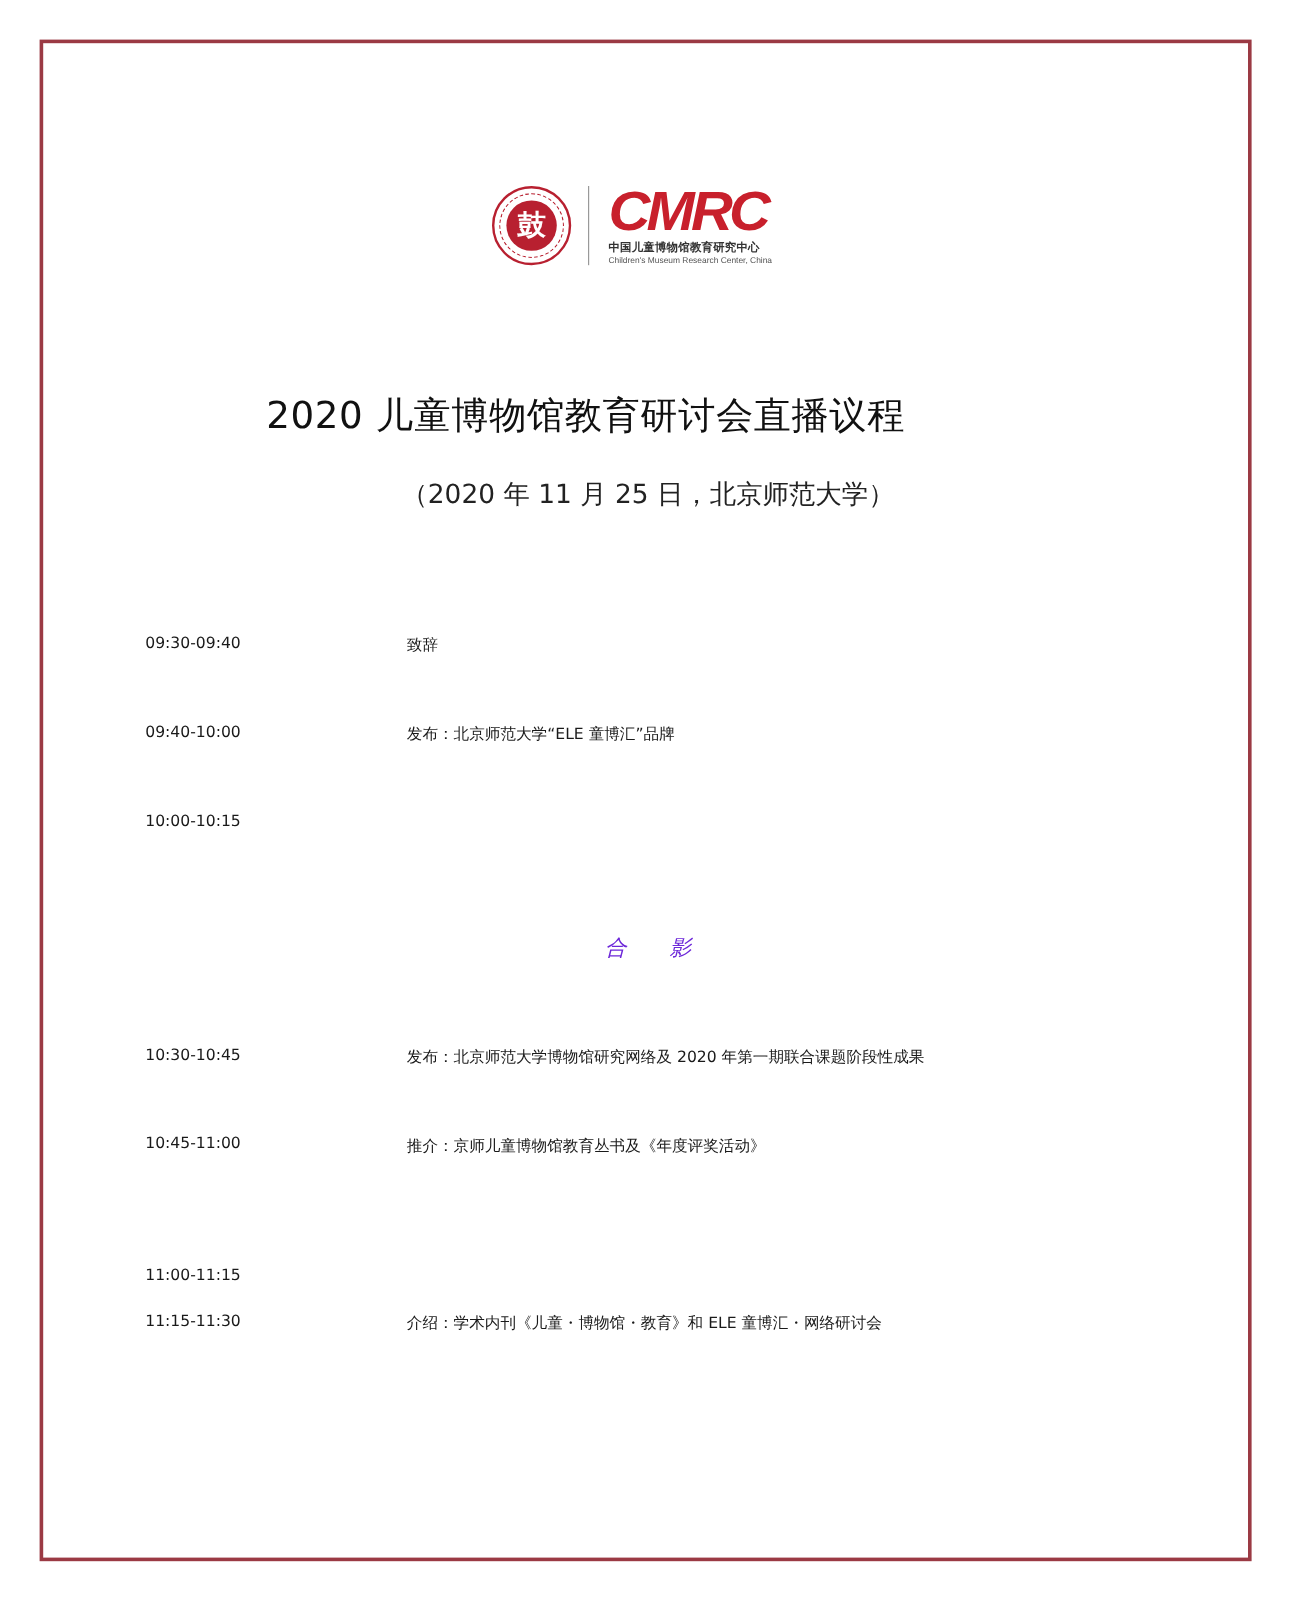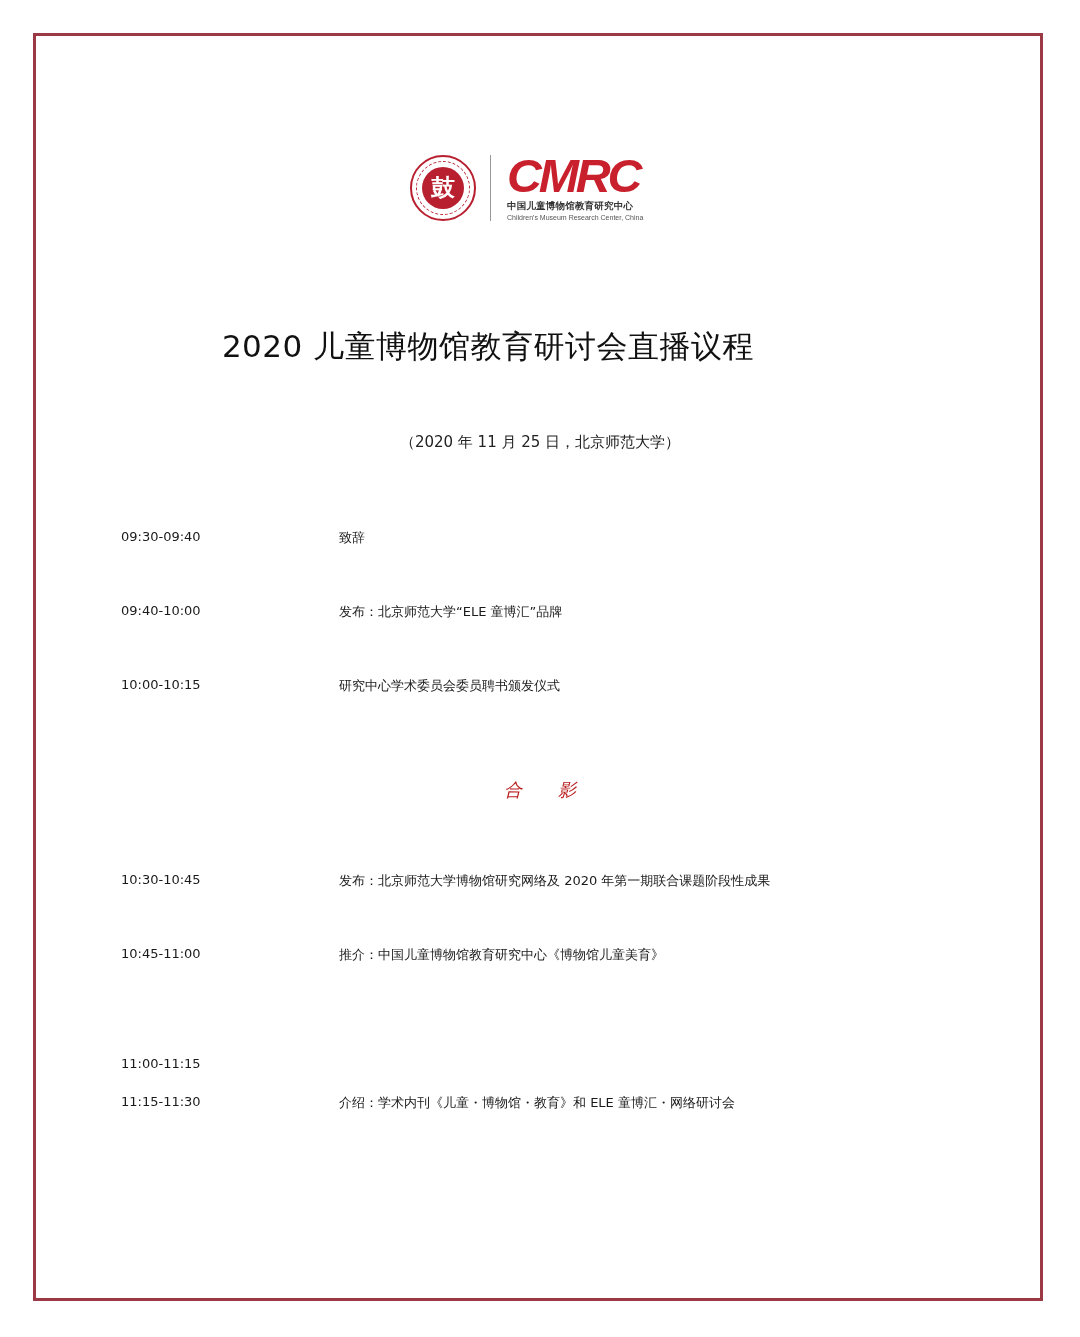--- a/index.html
+++ b/index.html
@@ -110,23 +110,22 @@
       font-weight: 500;
       color: #111;
       letter-spacing: 0.5px;
     }
     .subtitle {
       position: absolute;
       top: 397px;
       left: 0;
       width: 1080px;
       text-align: center;
-      font-size: 15px;
+      font-size: 22px;
       color: #222;
-      margin-top: 36px;
     }
     .row {
       position: absolute;
       left: 121px;
       display: flex;
       align-items: flex-start;
       font-size: 13px;
       color: #1a1a1a;
       height: 30px;
       gap: 33px;
@@ -138,21 +137,21 @@
     .row .desc {
       white-space: nowrap;
     }
     .photo-break {
       position: absolute;
       top: 778px;
       left: 0;
       width: 1080px;
       text-align: center;
       font-size: 18px;
-      color: #b91c1c;
+      color: #6d28d9;
       letter-spacing: 36px;
       padding-left: 36px;
       box-sizing: border-box;
       font-style: italic;
     }
   </style>
 </head>
 <body>
 
 <div class="frame"></div>
@@ -176,32 +175,31 @@
 <div class="row" style="top:529px">
   <span class="time">09:30-09:40</span>
   <span class="desc">致辞</span>
 </div>
 <div class="row" style="top:603px">
   <span class="time">09:40-10:00</span>
   <span class="desc">发布：北京师范大学“ELE 童博汇”品牌</span>
 </div>
 <div class="row" style="top:677px">
   <span class="time">10:00-10:15</span>
-  <span class="desc">研究中心学术委员会委员聘书颁发仪式</span>
 </div>
 
 <div class="photo-break">合影</div>
 
 <div class="row" style="top:872px">
   <span class="time">10:30-10:45</span>
   <span class="desc">发布：北京师范大学博物馆研究网络及 2020 年第一期联合课题阶段性成果</span>
 </div>
 <div class="row" style="top:946px">
   <span class="time">10:45-11:00</span>
-  <span class="desc">推介：中国儿童博物馆教育研究中心《博物馆儿童美育》</span>
+  <span class="desc">推介：京师儿童博物馆教育丛书及《年度评奖活动》</span>
 </div>
 <div class="row" style="top:1056px">
   <span class="time">11:00-11:15</span>
 </div>
 <div class="row" style="top:1094px">
   <span class="time">11:15-11:30</span>
   <span class="desc">介绍：学术内刊《儿童・博物馆・教育》和 ELE 童博汇・网络研讨会</span>
 </div>
 
 </body></html>

